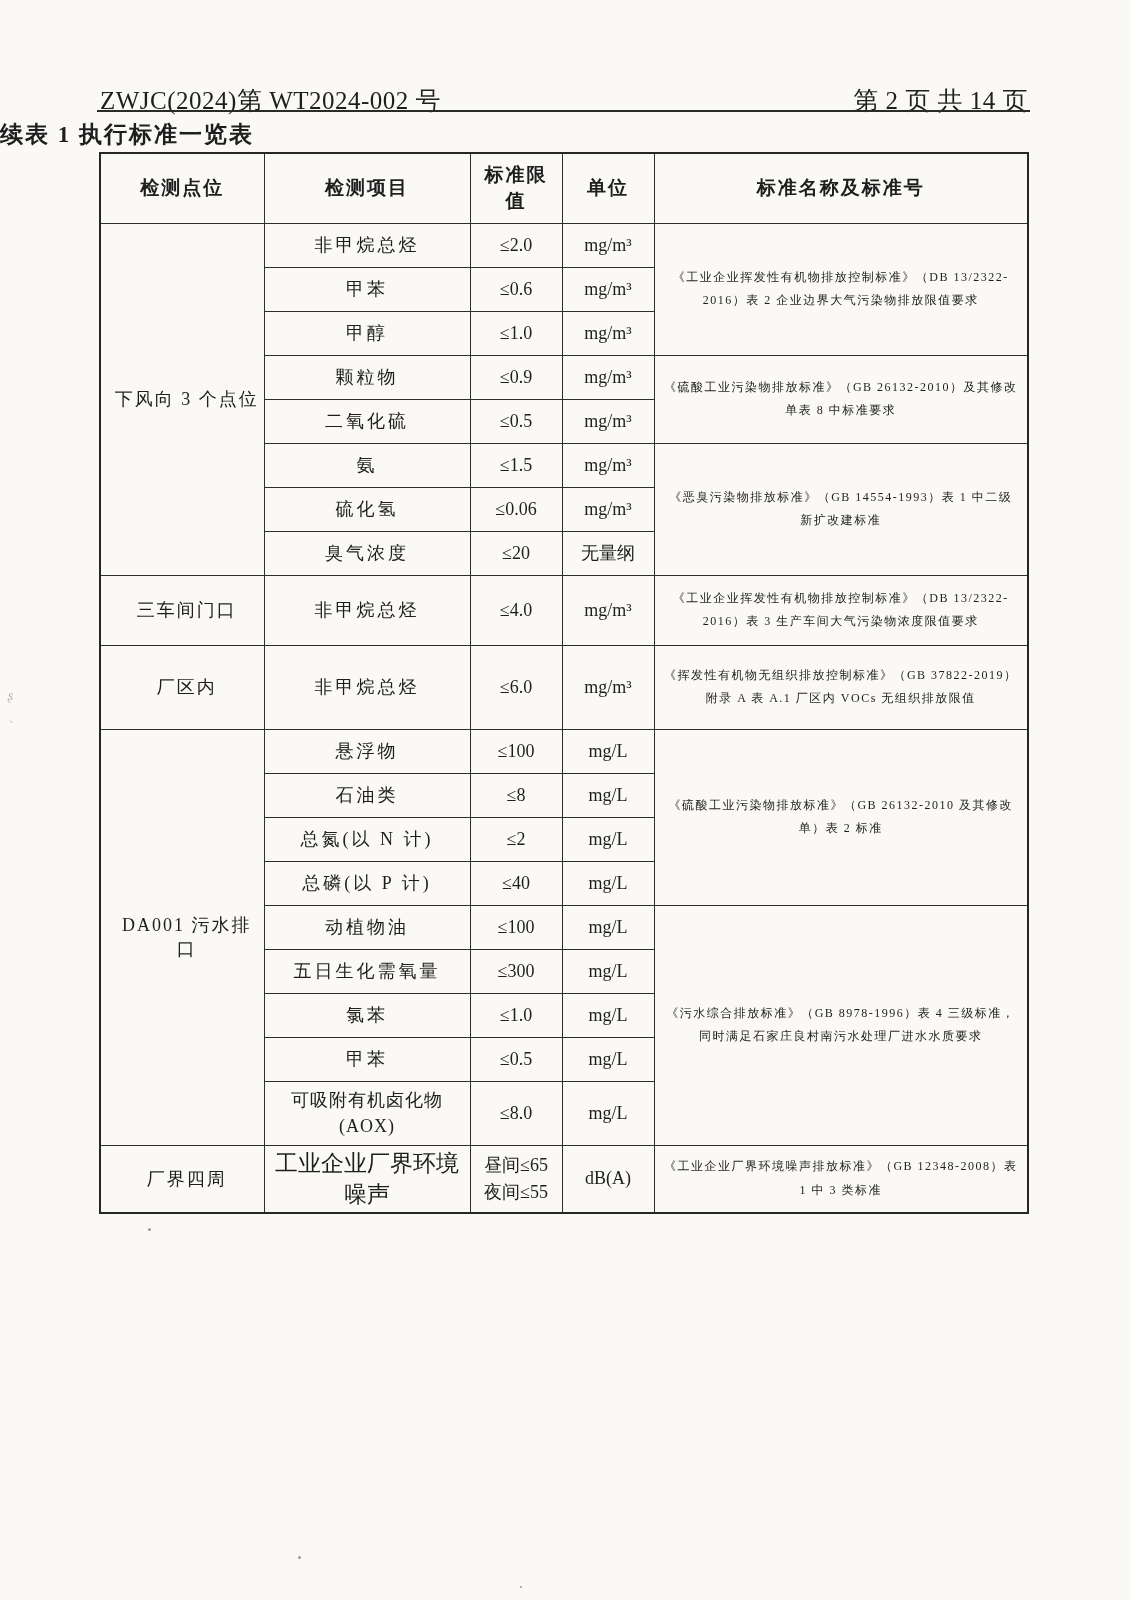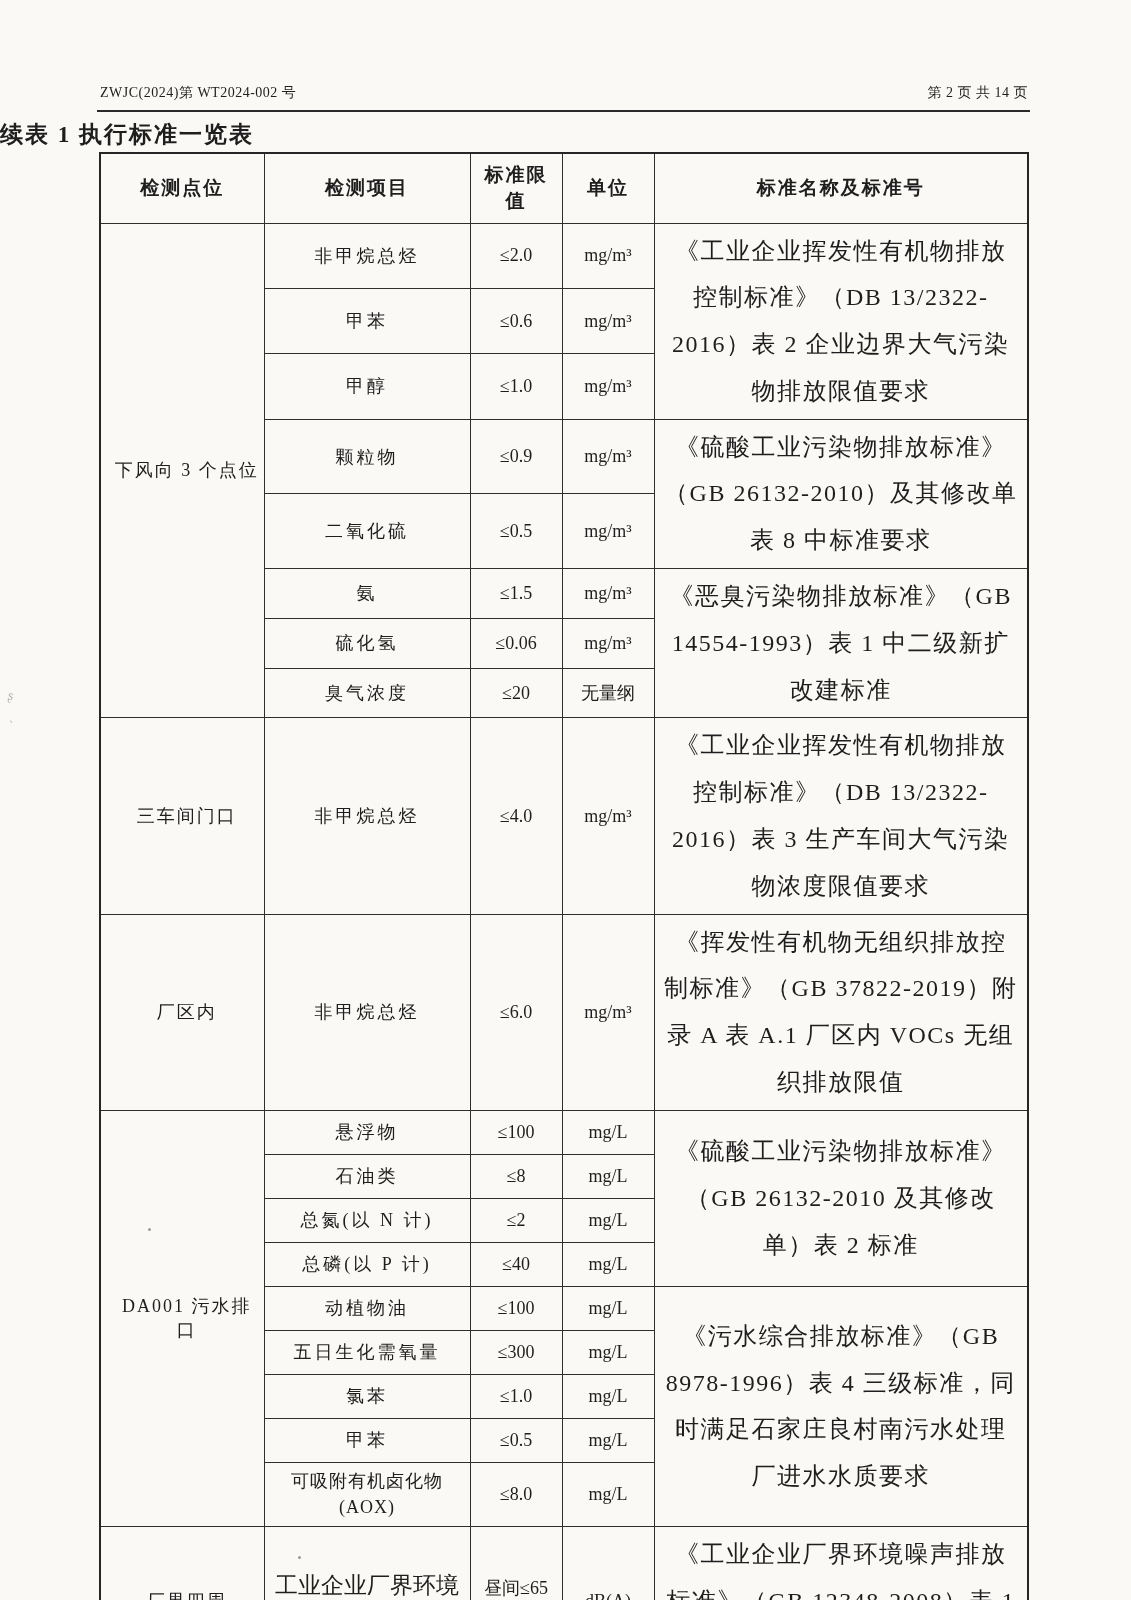--- a/index.html
+++ b/index.html
@@ -8,21 +8,21 @@
     position:relative;
     width:1131px;height:1600px;
     background:#faf9f6;
     font-family:"Liberation Serif","DejaVu Serif",serif;
     color:#1e1e1e;
     overflow:hidden;
   }
   .doc-header{
     position:absolute;left:100px;top:84px;width:928px;
     display:flex;justify-content:space-between;align-items:flex-end;
-    font-size:14px;letter-spacing:0.5px;
+    font-size:25px;letter-spacing:0.5px;
   }
   .header-rule{
     position:absolute;left:97px;top:110px;width:933px;height:2px;
     background:#2a2a2a;
   }
   .table-title{
     position:absolute;left:0;top:119px;width:1131px;
     text-align:left;font-size:23px;font-weight:bold;letter-spacing:2px;
   }
   table.std-table{
@@ -42,21 +42,21 @@
   .rh{height:44px;}
   .rh-wk{height:70px;}
   .rh-fa{height:84px;}
   .rh-tall{height:64px;}
   td.point{letter-spacing:2px;padding-left:13px;}
   td.item{letter-spacing:3px;}
   td.item-tight{letter-spacing:0px;font-size:23px;}
   td.limit{letter-spacing:0;}
   td.unit{letter-spacing:0;margin-top:22px;}
   td.std{
-    font-size:24px;letter-spacing:1.5px;line-height:1.95;
+    font-size:12px;letter-spacing:1.5px;line-height:1.95;
     padding:4px 8px;
   }
   .ml{white-space:pre-line;line-height:1.45;}
   
   .speck{position:absolute;background:#9a9a97;border-radius:50%;}
   .squiggle{position:absolute;color:#b4b3ae;font-size:14px;transform:rotate(12deg);}
 </style>
 </head>
 <body>
 

